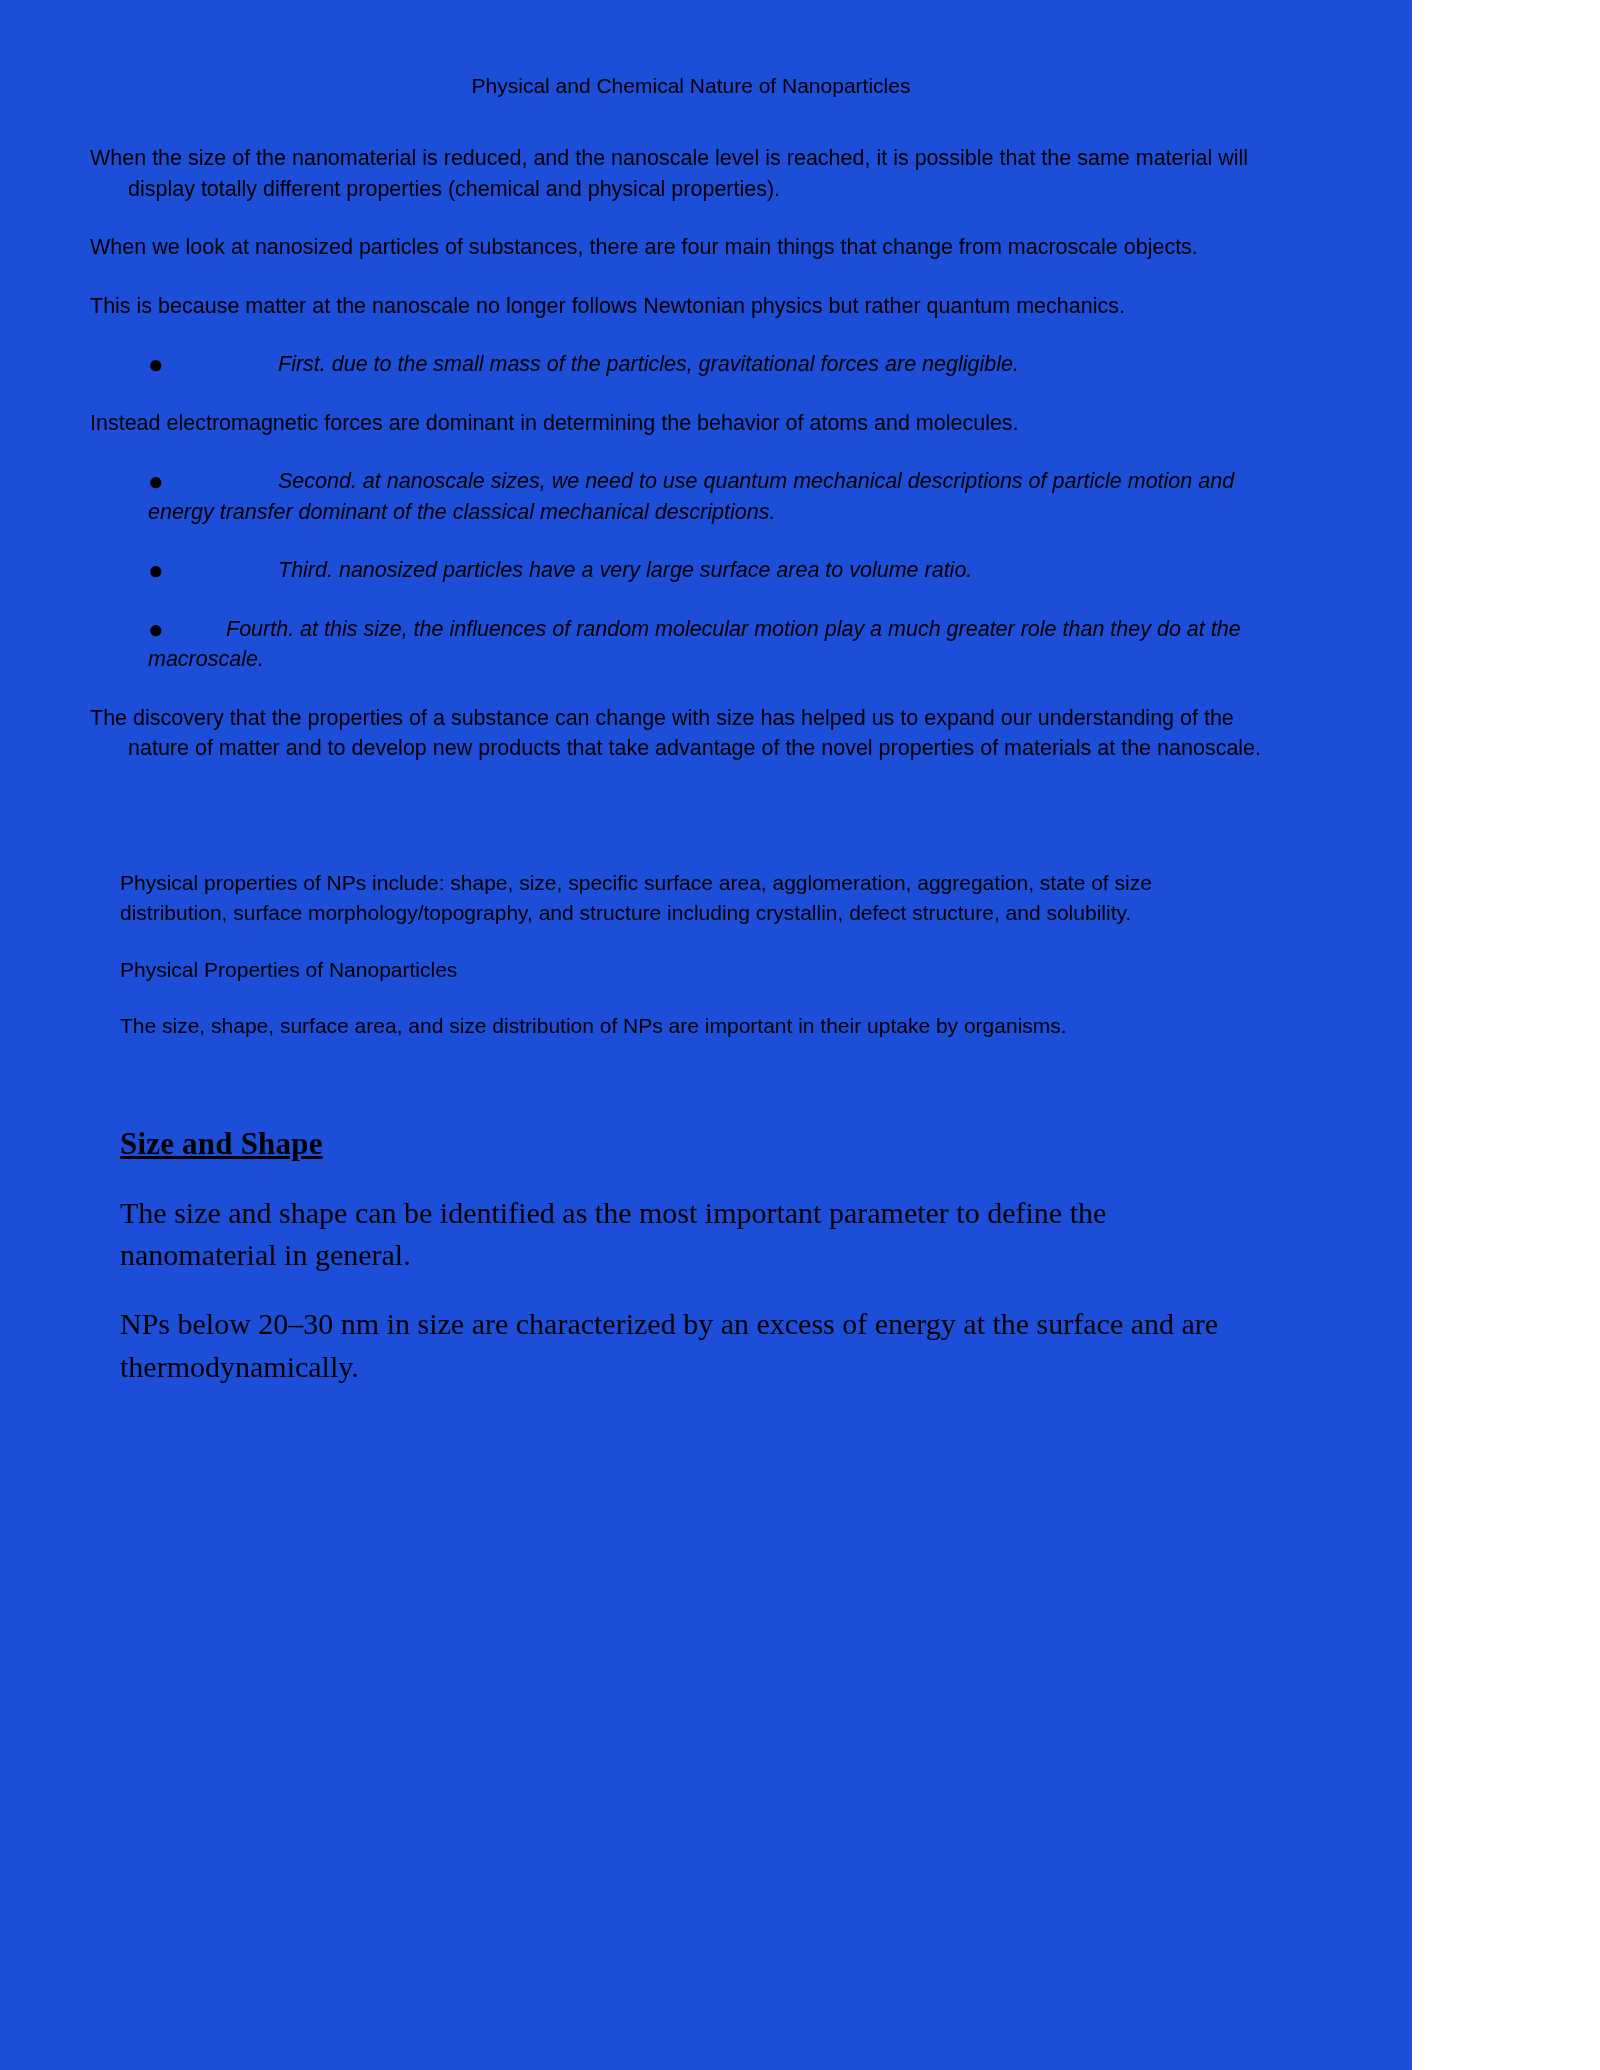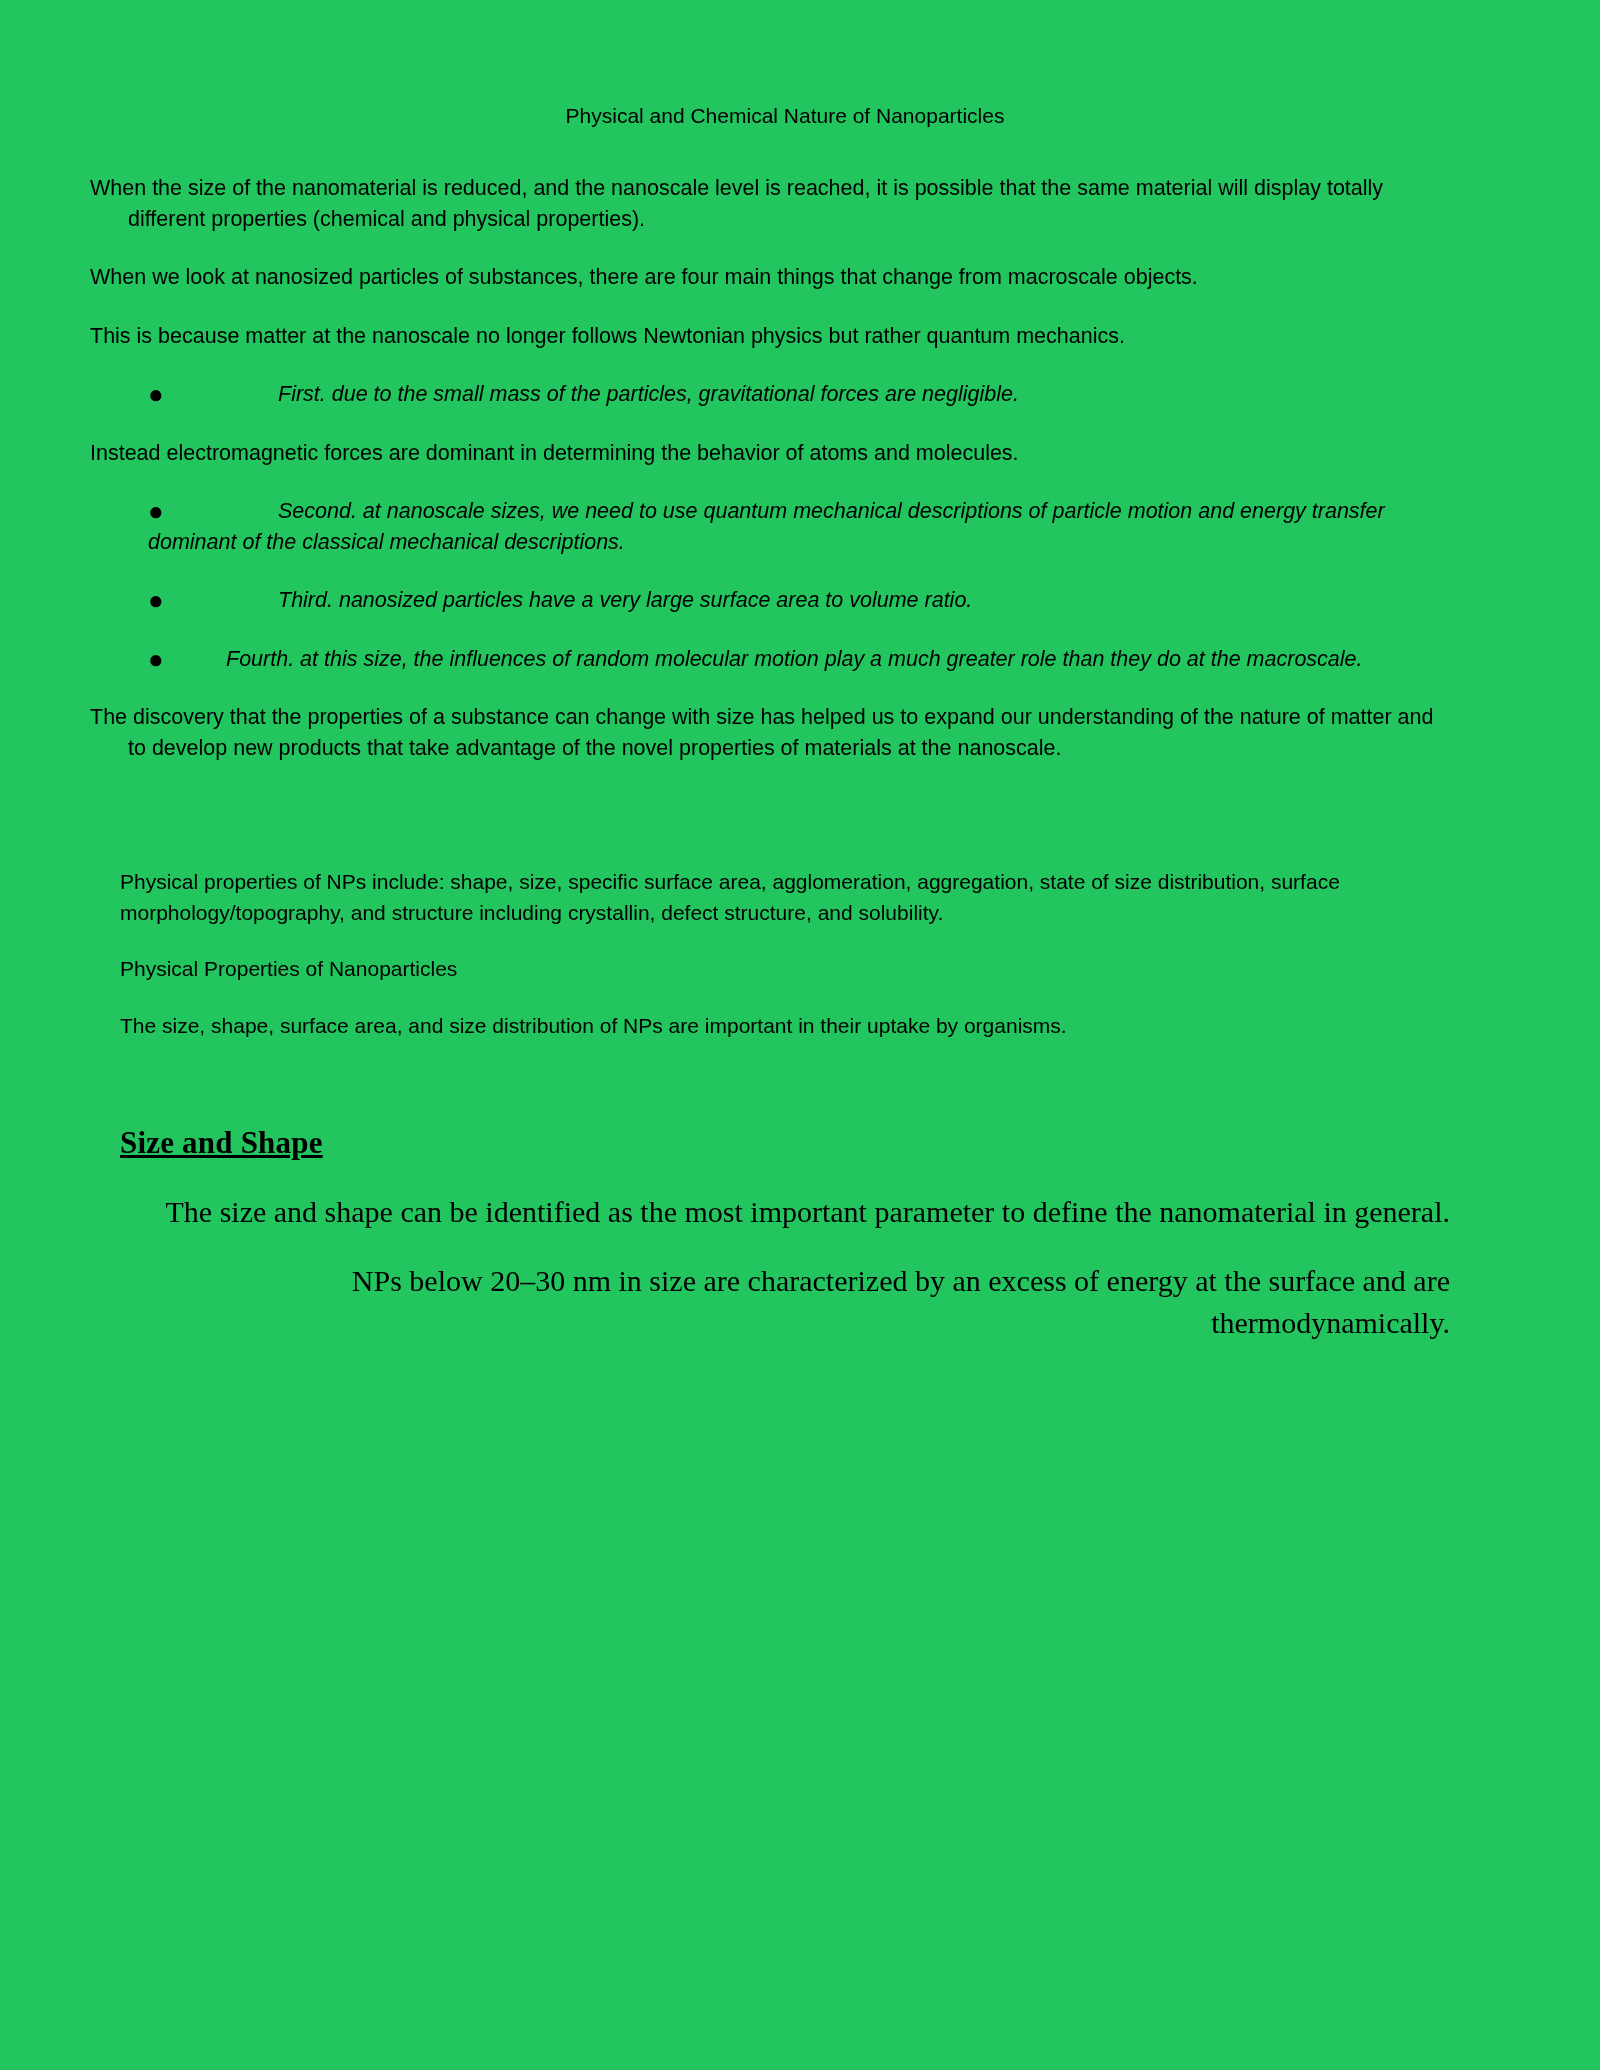--- a/index.html
+++ b/index.html
@@ -8,25 +8,25 @@
     background: #ffffff;
   }
   body {
     width: 1600px;
     min-height: 2070px;
     font-family: "Liberation Sans", sans-serif;
     color: #000000;
     -webkit-font-smoothing: antialiased;
   }
   .page {
-    width: 1600px;
+    width: 1412px;
     min-height: 2070px;
     box-sizing: border-box;
-    padding: 102px 150px 60px 90px;
-    background: #22c55e;
+    padding: 72px 150px 60px 90px;
+    background: #1d4ed8;
     position: relative;
   }
   .doc-title {
     text-align: center;
     font-size: 21px;
     line-height: 1.3;
     margin: 0 0 44px 0;
     padding-left: 30px;
   }
   p.body-para {
@@ -85,21 +85,20 @@
     font-size: 31px;
     font-weight: bold;
     text-decoration: underline;
     margin: 0 0 30px 0;
     padding-left: 30px;
     letter-spacing: 0.2px;
   }
   .serif-block {
     padding-left: 30px;
     font-family: "Liberation Serif", serif;
-    text-align: right;
   }
   .serif-block p {
     font-size: 30px;
     line-height: 1.42;
     margin: 0 0 26px 0;
   }
 </style>
 </head>
 <body>
 

